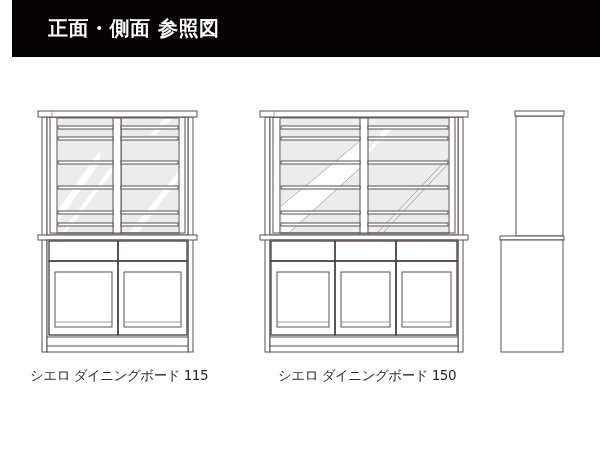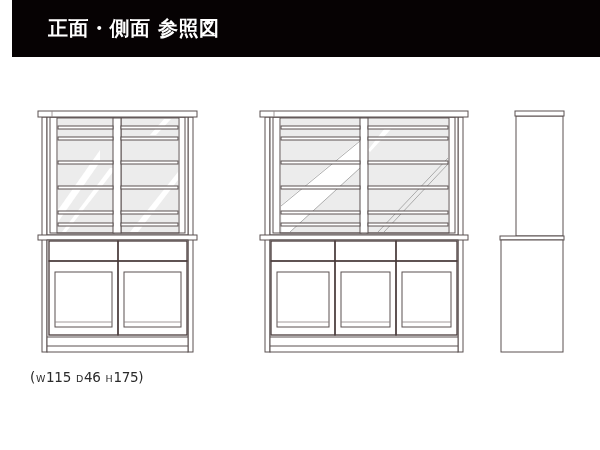--- a/index.html
+++ b/index.html
@@ -156,17 +156,18 @@
 
   <g>
     <rect class="wh" x="516" y="116" width="47" height="120"></rect>
     <rect class="wh" x="515" y="111" width="49" height="5"></rect>
     <rect class="wh" x="500" y="236" width="64" height="4"></rect>
     <rect class="wh" x="501" y="240" width="62" height="112"></rect>
   </g>
 </svg>
 
 <div class="caption" style="left:30px; top:367px;">
-  <div class="cap-dims"><span>(</span><span class="sm">W</span><span>115</span> <span class="sm">D</span><span>46</span> <span class="sm">H</span><span>175</span><span>)</span></div>
+  <div class="cap-name">シエロ ダイニングボード 115</div>
 </div>
 
 <div class="caption" style="left:278px; top:367px;">
+  <div class="cap-name">シエロ ダイニングボード 150</div>
 </div>
 
 </body></html>

